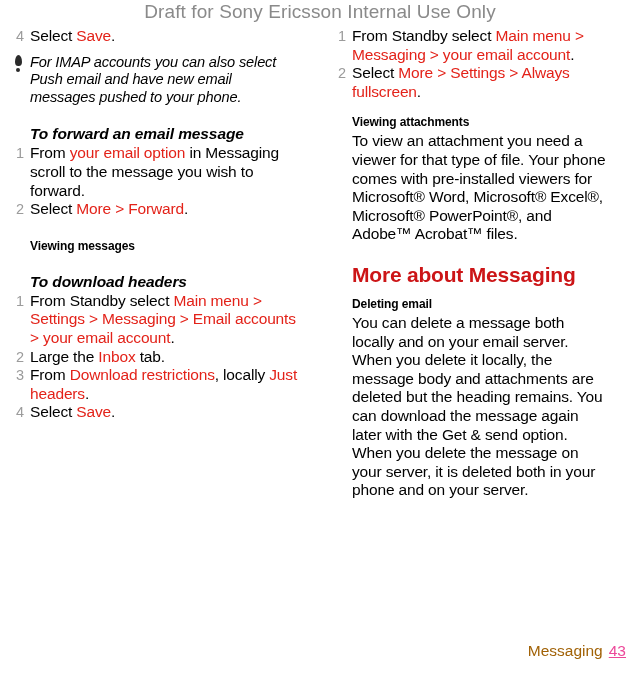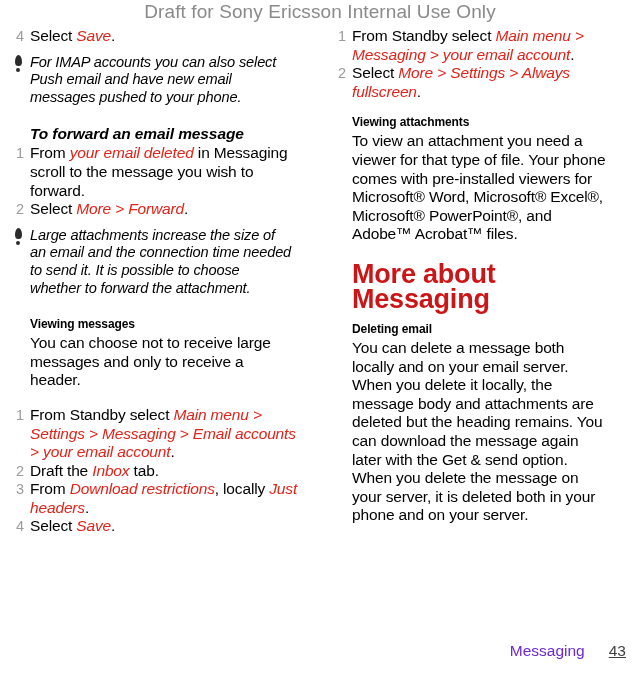--- a/index.html
+++ b/index.html
@@ -59,21 +59,21 @@
     letter-spacing: -0.1px;
   }
   .h-sub {
     font-size: 12px;
     font-weight: bold;
     line-height: 19px;
     margin: 0 0 0 16px;
     letter-spacing: -0.1px;
   }
   .h-major {
-    font-size: 27px;
+    font-size: 21px;
     font-weight: bold;
     line-height: 25px;
     margin: 0 0 2px 16px;
     letter-spacing: -0.2px;
   }
   .para {
     font-size: 15.5px;
     line-height: 18.6px;
     margin: 0 16px 0 16px;
     letter-spacing: -0.15px;
@@ -130,39 +130,39 @@
     width: 4px;
     height: 4px;
     background: #2b2b2b;
     border-radius: 50%;
   }
   .sp-6  { height: 6px; }
   .sp-12 { height: 12px; }
   .sp-16 { height: 16px; }
   .sp-18 { height: 18px; }
 
-  .lnk { color: #e32219; font-style: italic; }
+  .lnk { color: #e32219; }
   .hd-red { color: #cc1517; }
 
   .footer {
     position: absolute;
     left: 0;
     bottom: 9px;
     width: 640px;
     text-align: right;
     padding-right: 14px;
     box-sizing: border-box;
     font-size: 15.5px;
   }
   .footer .fchapter {
-    color: #6d28d9;
-    margin-right: 24px;
+    color: #a16207;
+    margin-right: 6px;
   }
   .footer .fpage {
-    color: #404040;
+    color: #ec4899;
     font-weight: normal;
     text-decoration: underline;
   }
 </style>
 </head>
 <body>
 
 <div class="page">
 
   <div class="watermark">Draft for Sony Ericsson Internal Use Only</div>
@@ -183,48 +183,41 @@
             <span class="dot"></span>
         </span>
         <span>For IMAP accounts you can also select Push email and have new email messages pushed to your phone.</span>
       </div>
 
       <div class="sp-18"></div>
 
       <div class="h-proc">To forward an email message</div>
       <ol class="steps">
         <li>
-          <span class="num">1</span><span>From </span><span class="lnk">your email deleted</span><span> in Messaging scroll to the message you wish to forward.</span>
+          <span class="num">1</span><span>From </span><span class="lnk">your email option</span><span> in Messaging scroll to the message you wish to forward.</span>
         </li>
         <li>
           <span class="num">2</span><span>Select </span><span class="lnk">More &gt; Forward</span><span>.</span>
         </li>
       </ol>
 
-      <div class="note">
-        <span class="tip-icon">
-          <span class="drop"></span>
-            <span class="dot"></span>
-        </span>
-        <span>Large attachments increase the size of an email and the connection time needed to send it. It is possible to choose whether to forward the attachment.</span>
-      </div>
 
       <div class="sp-18"></div>
 
       <div class="h-sub">Viewing messages</div>
-      <div class="para">You can choose not to receive large messages and only to receive a header.</div>
 
       <div class="sp-16"></div>
 
+      <div class="h-proc">To download headers</div>
       <ol class="steps">
         <li>
           <span class="num">1</span><span>From Standby select </span><span class="lnk">Main menu &gt; Settings &gt; Messaging &gt; Email accounts &gt; your email account</span><span>.</span>
         </li>
         <li>
-          <span class="num">2</span><span>Draft the </span><span class="lnk">Inbox</span><span> tab.</span>
+          <span class="num">2</span><span>Large the </span><span class="lnk">Inbox</span><span> tab.</span>
         </li>
         <li>
           <span class="num">3</span><span>From </span><span class="lnk">Download restrictions</span><span>, locally </span><span class="lnk">Just headers</span><span>.</span>
         </li>
         <li>
           <span class="num">4</span><span>Select </span><span class="lnk">Save</span><span>.</span>
         </li>
       </ol>
 
     </div>

